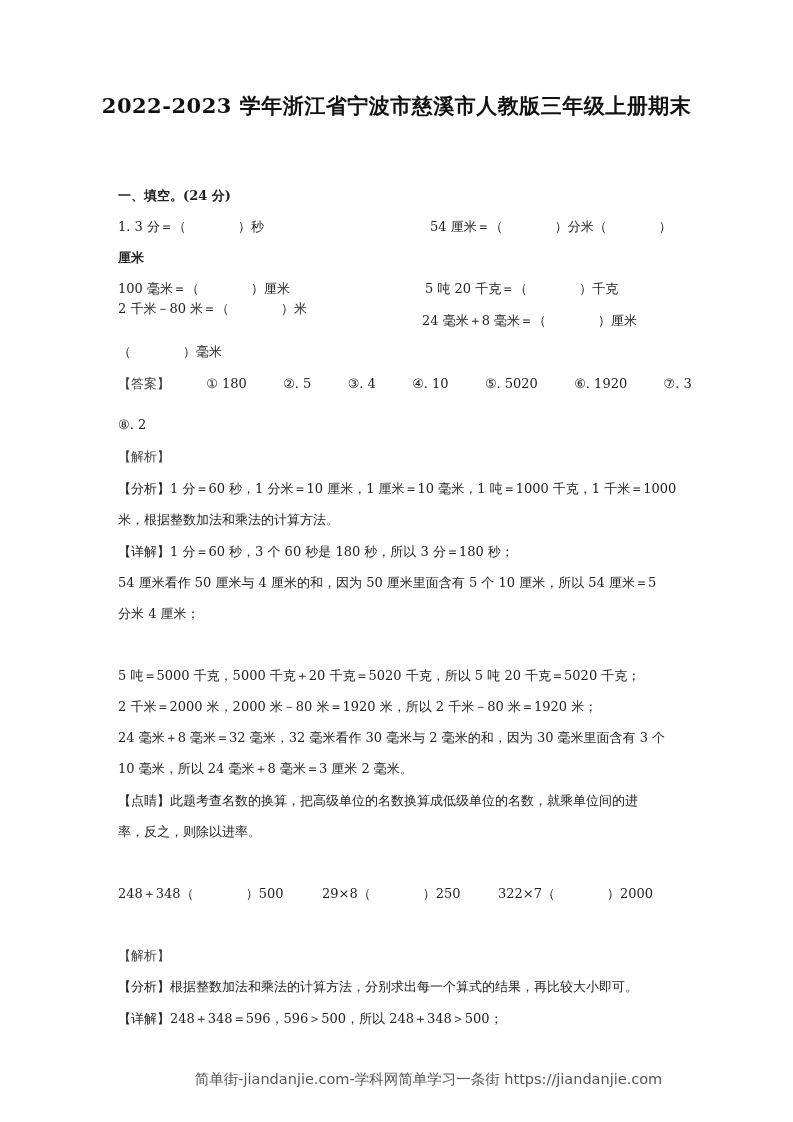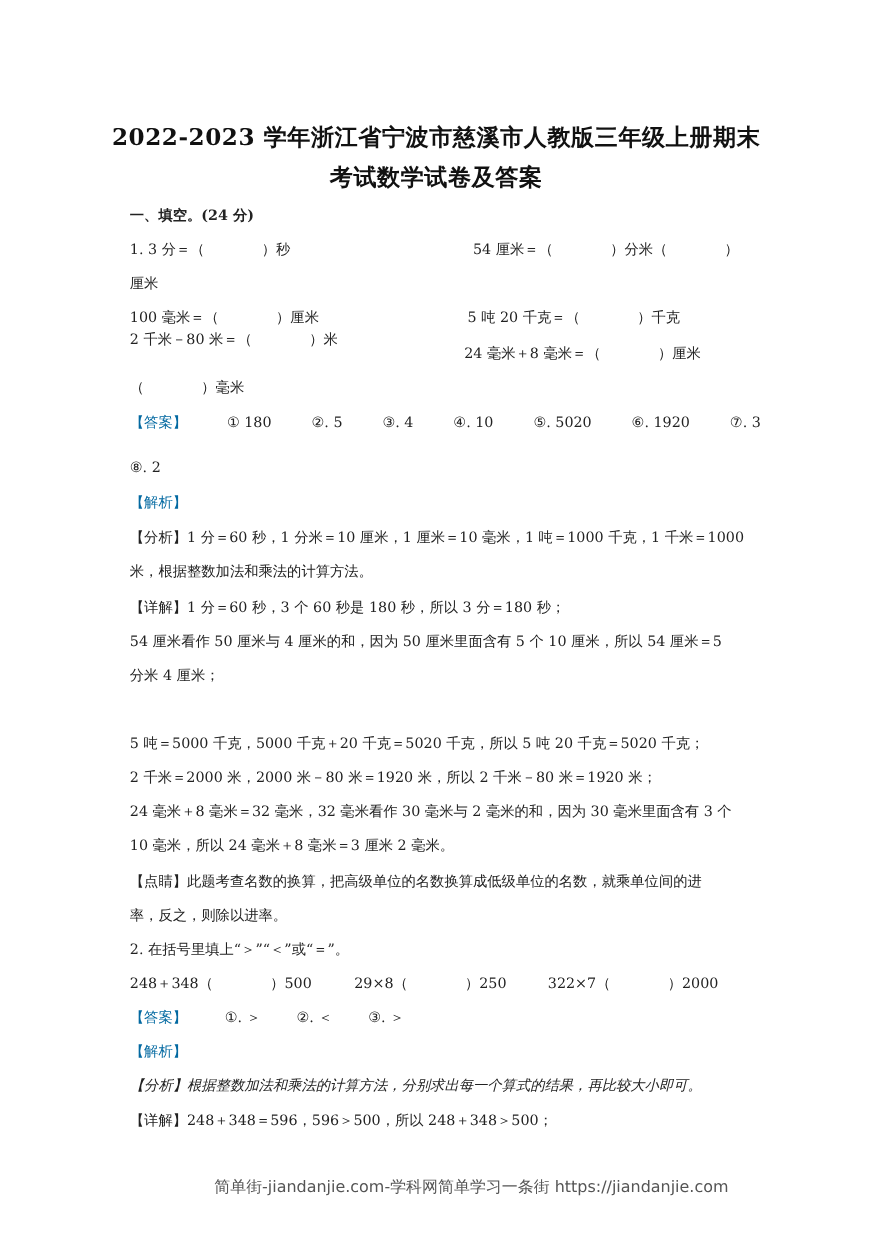--- a/index.html
+++ b/index.html
@@ -3,38 +3,37 @@
   <meta charset="utf-8">
   <style>
     html, body { margin: 0; padding: 0; background: #ffffff; }
     body { width: 793px; height: 1122px; position: relative; overflow: hidden;
       font-family: "DejaVu Serif", "Liberation Serif", serif; color: #222; }
     .page { position: absolute; left: 0; top: 0; width: 793px; height: 1122px; }
     .title { position: absolute; left: 0; width: 793px; text-align: center;
       font-weight: bold; font-size: 21px; color: #111; letter-spacing: 0.5px; }
     .line { position: absolute; left: 118px; font-size: 13px; white-space: nowrap; color: #222; }
     .bold { font-weight: bold; }
-    .tag-blue { color: #0369a1; }
+    .tag-blue { color: #404040; }
     .gap { display: inline-block; }
     .footer { position: absolute; top: 1070px; left: 0; width: 793px; text-align: center;
       font-family: "DejaVu Sans", "Liberation Sans", sans-serif; font-size: 14.5px; color: #555; padding-left: 32px; }
   </style>
 </head>
 <body>
 
 <div class="page">
 
-  <div class="title" style="top:111px;">2022-2023 学年浙江省宁波市慈溪市人教版三年级上册期末</div>
-  <div class="title" style="top:147px;">考试数学试卷及答案</div>
+  <div class="title" style="top:92px;">2022-2023 学年浙江省宁波市慈溪市人教版三年级上册期末</div>
 
   <div class="line bold" style="top:187px;">一、填空。(24 分)</div>
 
   <div class="line" style="top:218px;">1. 3 分＝（　　　　）秒</div>
   <div class="line" style="top:218px; left:430px;">54 厘米＝（　　　　）分米（　　　　）</div>
-  <div class="line" style="top:249px;">厘米</div>
+  <div class="line" style="top:249px;font-weight:bold;">厘米</div>
 
   <div class="line" style="top:280px;">100 毫米＝（　　　　）厘米</div>
   <div class="line" style="top:280px; left:425px;">5 吨 20 千克＝（　　　　）千克</div>
 
   <div class="line" style="top:300px;">2 千米－80 米＝（　　　　）米</div>
   <div class="line" style="top:312px; left:422px;">24 毫米＋8 毫米＝（　　　　）厘米</div>
   <div class="line" style="top:343px;">（　　　　）毫米</div>
 
   <div class="line" style="top:375px;">
     <span class="tag-blue">【答案】</span>
@@ -70,39 +69,29 @@
   <div class="line" style="top:667px;">5 吨＝5000 千克，5000 千克＋20 千克＝5020 千克，所以 5 吨 20 千克＝5020 千克；</div>
   <div class="line" style="top:698px;">2 千米＝2000 米，2000 米－80 米＝1920 米，所以 2 千米－80 米＝1920 米；</div>
   <div class="line" style="top:729px;">24 毫米＋8 毫米＝32 毫米，32 毫米看作 30 毫米与 2 毫米的和，因为 30 毫米里面含有 3 个</div>
   <div class="line" style="top:760px;">10 毫米，所以 24 毫米＋8 毫米＝3 厘米 2 毫米。</div>
 
   <div class="line" style="top:792px;font-family:Liberation Mono, monospace;">
     <span>【点睛】</span><span>此题考查名数的换算，把高级单位的名数换算成低级单位的名数，就乘单位间的进</span>
   </div>
   <div class="line" style="top:823px;">率，反之，则除以进率。</div>
 
-  <div class="line" style="top:854px;">2. 在括号里填上“＞”“＜”或“＝”。</div>
 
   <div class="line" style="top:885px;">248＋348（　　　　）500</div>
   <div class="line" style="top:885px; left:322px;">29×8（　　　　）250</div>
   <div class="line" style="top:885px; left:498px;">322×7（　　　　）2000</div>
 
-  <div class="line" style="top:916px;">
-    <span class="tag-blue">【答案】</span>
-    <span class="gap" style="width:26px;"></span>
-    <span>①. ＞</span>
-    <span class="gap" style="width:24px;"></span>
-    <span>②. ＜</span>
-    <span class="gap" style="width:24px;"></span>
-    <span>③. ＞</span>
-  </div>
 
   <div class="line tag-blue" style="top:947px;">【解析】</div>
 
-  <div class="line" style="top:978px;font-style:italic;">
+  <div class="line" style="top:978px;">
     <span>【分析】</span><span>根据整数加法和乘法的计算方法，分别求出每一个算式的结果，再比较大小即可。</span>
   </div>
   <div class="line" style="top:1010px;">
     <span>【详解】</span><span>248＋348＝596，596＞500，所以 248＋348＞500；</span>
   </div>
 
   <div class="footer">简单街-jiandanjie.com-学科网简单学习一条街 https://jiandanjie.com</div>
 </div>
 
 </body></html>

